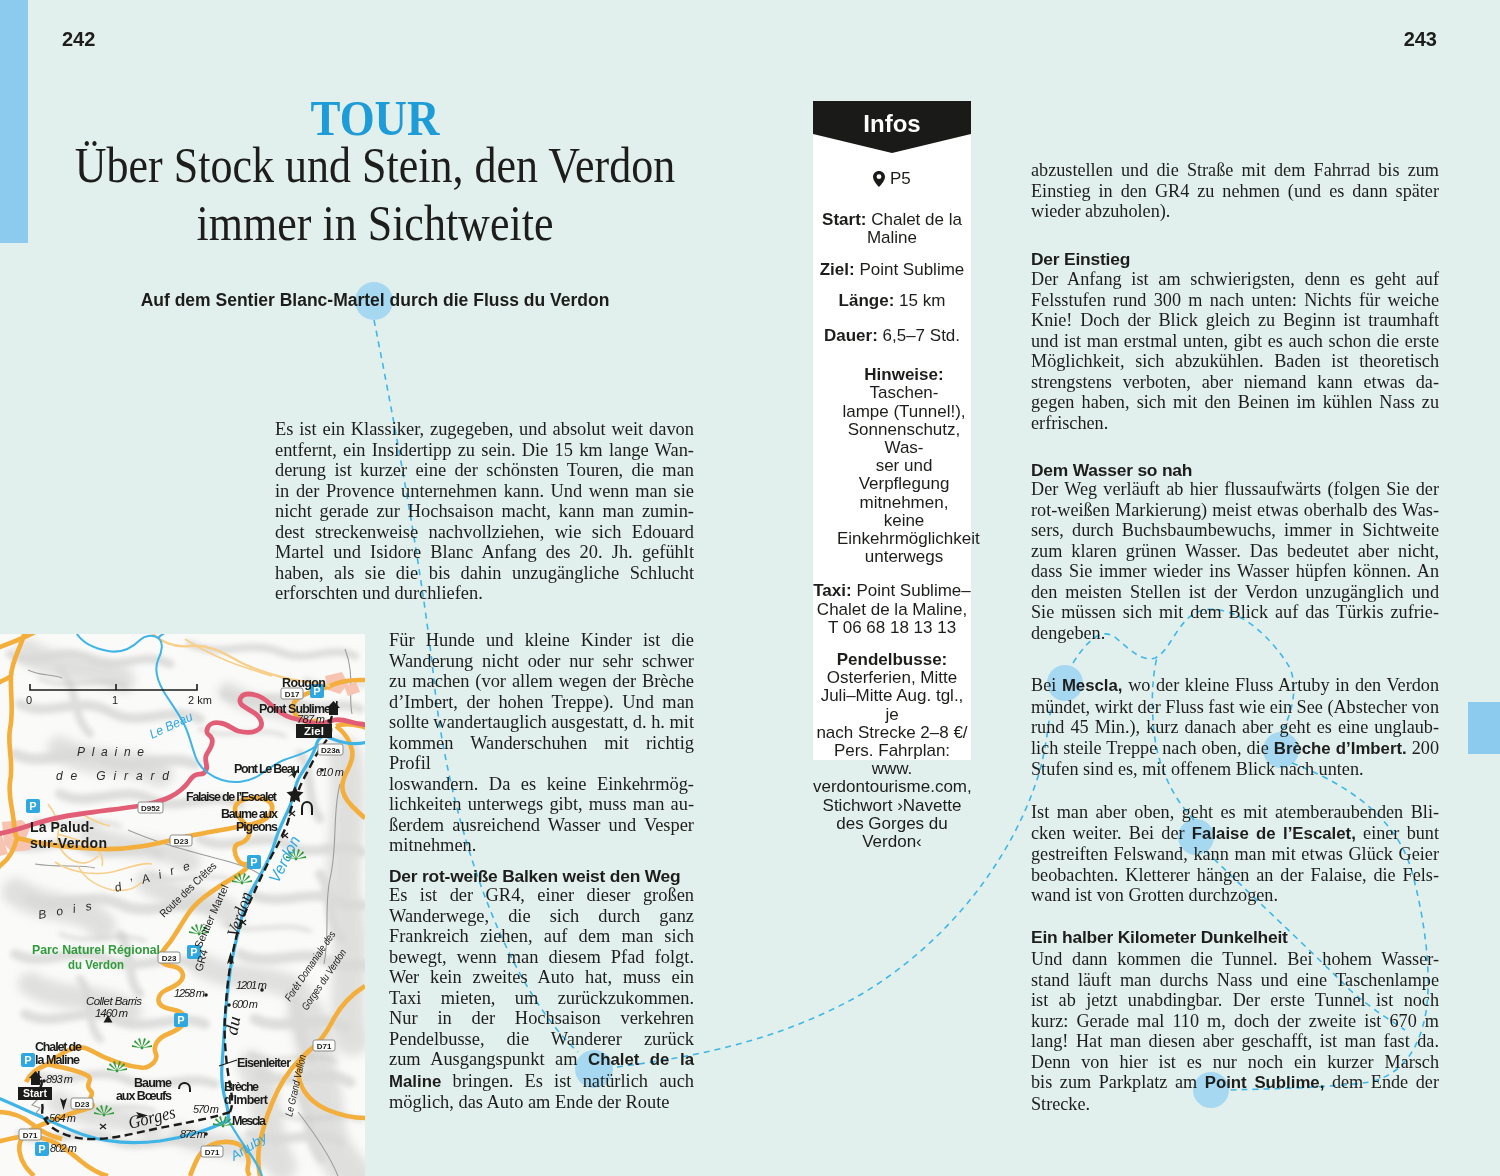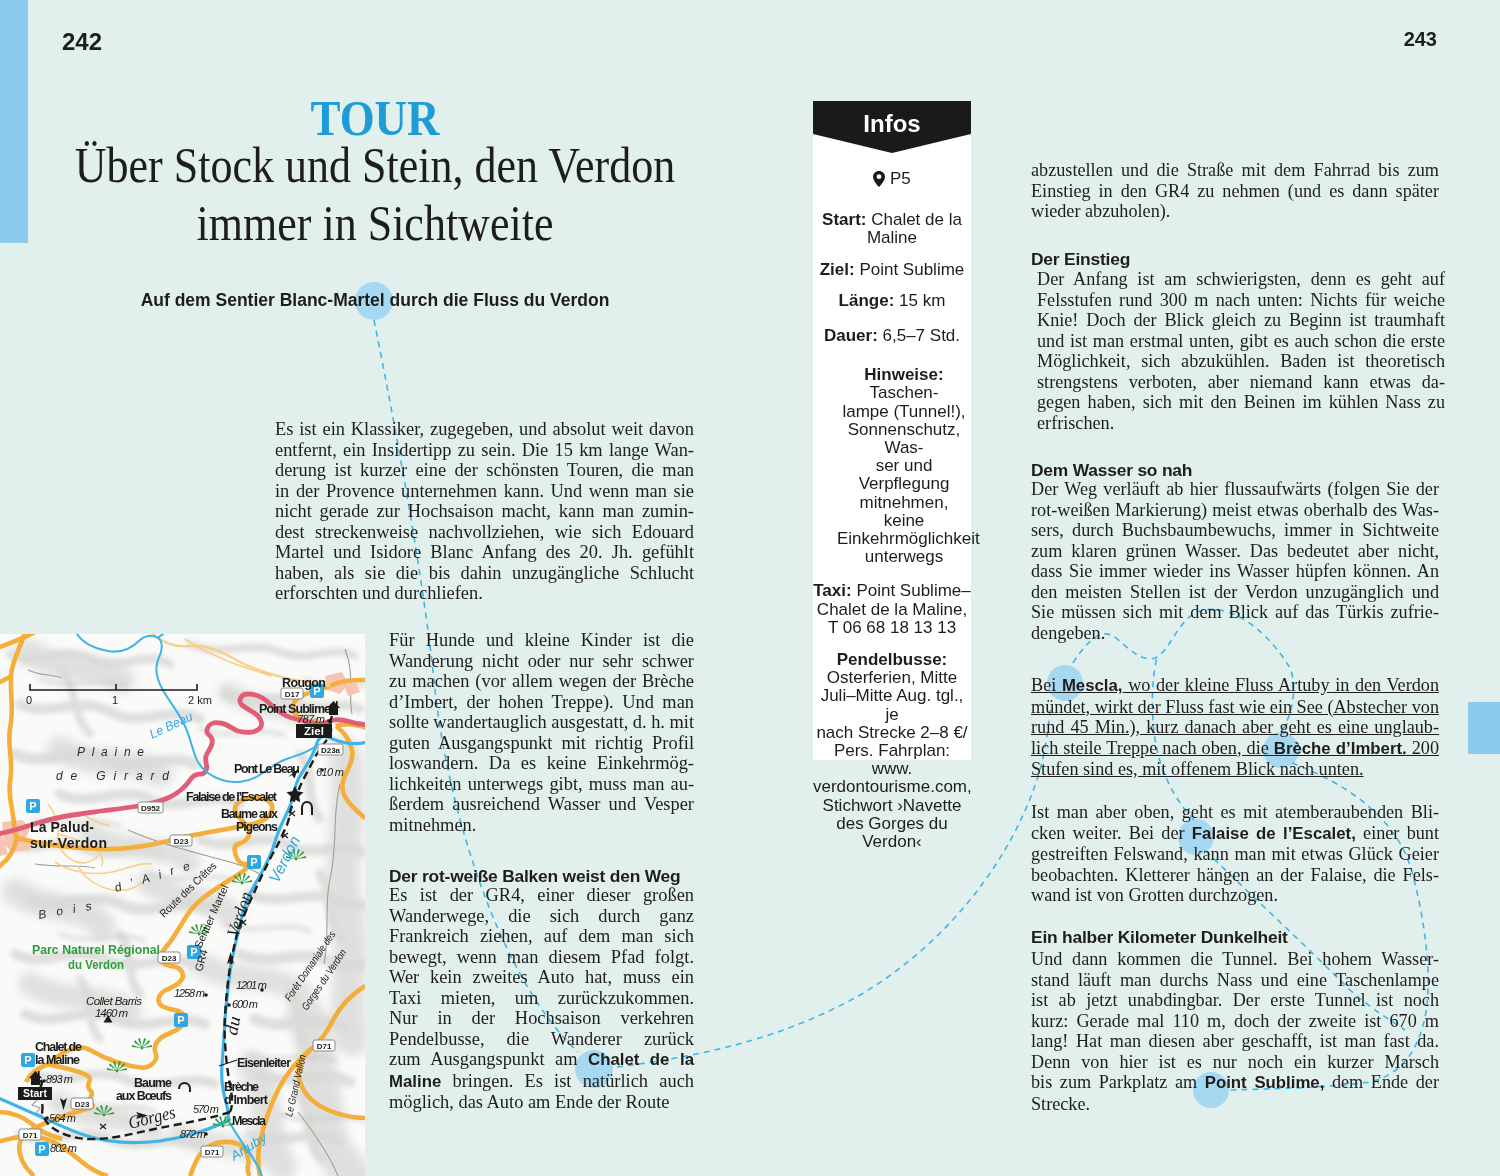--- a/index.html
+++ b/index.html
@@ -13,21 +13,21 @@
   .bh{font-family:"Liberation Sans",sans-serif;font-weight:bold;font-size:17.4px;line-height:20.5px;letter-spacing:-0.2px;}
   .kw{font-family:"Liberation Sans",sans-serif;font-weight:bold;font-size:16.8px;}
 </style>
 </head>
 <body>
 
 <div class="abs" style="left:0;top:0;width:28px;height:243px;background:#8ccbee;"></div>
 
 <div class="abs" style="left:1468px;top:702px;width:32px;height:52px;background:#8ccbee;"></div>
 
-<div class="abs" style="left:62px;top:28px;font-size:24px;font-weight:bold;">242</div>
+<div class="abs" style="left:62px;top:28px;font-size:20px;font-weight:bold;">242</div>
 
 <div class="abs" style="left:1337px;top:28px;width:100px;text-align:right;font-size:20px;font-weight:bold;">243</div>
 
 <svg class="abs" style="left:0;top:0;" width="1500" height="1176" viewBox="0 0 1500 1176" fill="none">
 
   <circle cx="374" cy="301" r="19" fill="#a6d8f2"></circle>
 
   <circle cx="594" cy="1069" r="19" fill="#a6d8f2"></circle>
 
   <circle cx="1065" cy="683" r="18" fill="#a6d8f2"></circle>
@@ -70,21 +70,21 @@
 <div class="jline">haben, als sie die bis dahin unzugängliche Schlucht</div>
 <div class="lline">erforschten und durchliefen.</div>
 </div>
 
 <div class="abs ser" style="left:389px;top:630px;width:305px;">
 <div class="jline">Für Hunde und kleine Kinder ist die</div>
 <div class="jline">Wanderung nicht oder nur sehr schwer</div>
 <div class="jline">zu machen (vor allem wegen der Brèche</div>
 <div class="jline">d’Imbert, der hohen Treppe). Und man</div>
 <div class="jline" style="word-spacing:-2.2px;">sollte wandertauglich ausgestatt, d.&nbsp;h. mit</div>
-<div class="jline">guten Ausgangspunkt mit richtig Profil</div>
+<div class="jline">kommen Wanderschuhen mit richtig Profil</div>
 <div class="jline">loswandern. Da es keine Einkehrmög-</div>
 <div class="jline">lichkeiten unterwegs gibt, muss man au-</div>
 <div class="jline">ßerdem ausreichend Wasser und Vesper</div>
 <div class="lline">mitnehmen.</div>
 </div>
 
 <div class="abs bh" style="left:389px;top:866px;width:305px;">Der rot-weiße Balken weist den Weg</div>
 
 <div class="abs ser" style="left:389px;top:885px;width:305px;">
 <div class="jline">Es ist der GR4, einer dieser großen</div>
@@ -130,21 +130,21 @@
 </div>
 
 <div class="abs ser serR" style="left:1031px;top:160px;width:408px;">
 <div class="jline">abzustellen und die Straße mit dem Fahrrad bis zum</div>
 <div class="jline">Einstieg in den GR4 zu nehmen (und es dann später</div>
 <div class="lline">wieder abzuholen).</div>
 </div>
 
 <div class="abs bh" style="left:1031px;top:249px;width:408px;">Der Einstieg</div>
 
-<div class="abs ser serR" style="left:1031px;top:269px;width:408px;margin-left:6px;">
+<div class="abs ser serR" style="left:1031px;top:269px;width:408px;">
 <div class="jline">Der Anfang ist am schwierigsten, denn es geht auf</div>
 <div class="jline">Felsstufen rund 300&nbsp;m nach unten: Nichts für weiche</div>
 <div class="jline">Knie! Doch der Blick gleich zu Beginn ist traumhaft</div>
 <div class="jline">und ist man erstmal unten, gibt es auch schon die erste</div>
 <div class="jline">Möglichkeit, sich abzukühlen. Baden ist theoretisch</div>
 <div class="jline">strengstens verboten, aber niemand kann etwas da-</div>
 <div class="jline">gegen haben, sich mit den Beinen im kühlen Nass zu</div>
 <div class="lline">erfrischen.</div>
 </div>
 
@@ -154,21 +154,21 @@
 <div class="jline">Der Weg verläuft ab hier flussaufwärts (folgen Sie der</div>
 <div class="jline">rot-weißen Markierung) meist etwas oberhalb des Was-</div>
 <div class="jline">sers, durch Buchsbaumbewuchs, immer in Sichtweite</div>
 <div class="jline">zum klaren grünen Wasser. Das bedeutet aber nicht,</div>
 <div class="jline">dass Sie immer wieder ins Wasser hüpfen können. An</div>
 <div class="jline">den meisten Stellen ist der Verdon unzugänglich und</div>
 <div class="jline">Sie müssen sich mit dem Blick auf das Türkis zufrie-</div>
 <div class="lline">dengeben.</div>
 </div>
 
-<div class="abs ser serR" style="left:1031px;top:675px;width:408px;text-decoration:underline;">
+<div class="abs ser serR" style="left:1031px;top:675px;width:408px;">
 <div class="jline">Bei <span class="kw">Mescla,</span> wo der kleine Fluss Artuby in den Verdon</div>
 <div class="jline" style="word-spacing:-2.2px;">mündet, wirkt der Fluss fast wie ein See (Abstecher von</div>
 <div class="jline">rund 45&nbsp;Min.), kurz danach aber geht es eine unglaub-</div>
 <div class="jline">lich steile Treppe nach oben, die <span class="kw">Brèche d’Imbert.</span> 200</div>
 <div class="lline">Stufen sind es, mit offenem Blick nach unten.</div>
 </div>
 
 <div class="abs ser serR" style="left:1031px;top:802px;width:408px;">
 <div class="jline">Ist man aber oben, geht es mit atemberaubenden Bli-</div>
 <div class="jline">cken weiter. Bei der <span class="kw">Falaise de l’Escalet,</span> einer bunt</div>

